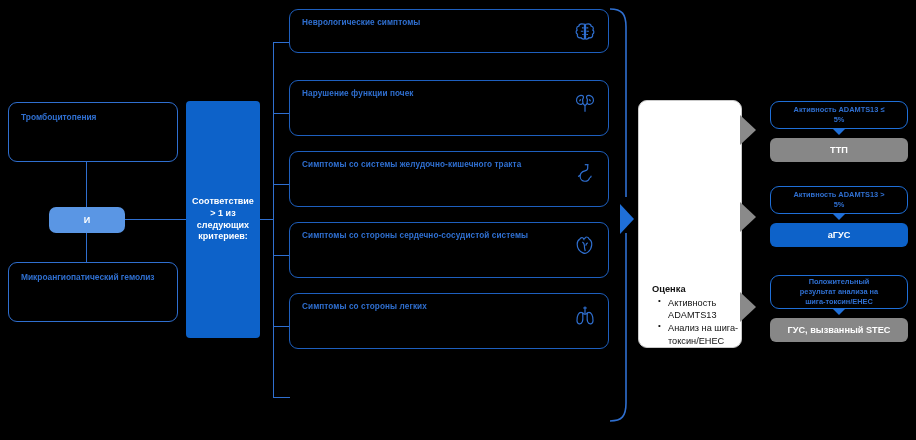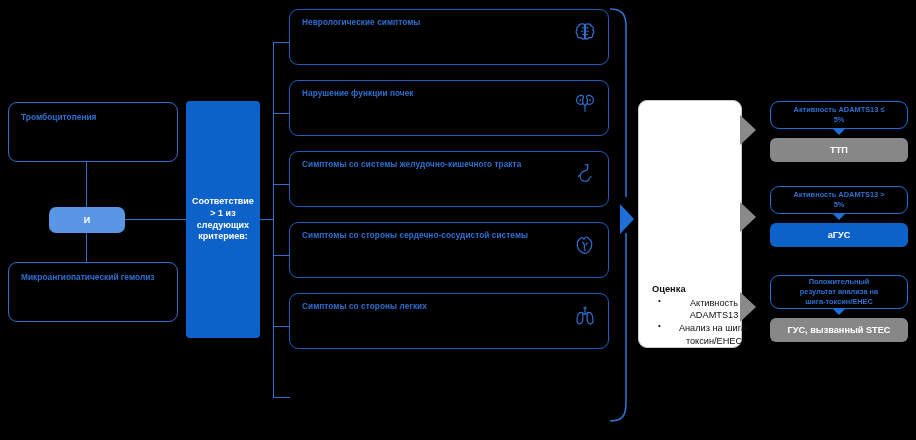--- a/index.html
+++ b/index.html
@@ -23,21 +23,21 @@
   
   .andnode{background:#5a96e4;border-radius:7px;display:flex;align-items:center;
            justify-content:center;color:#fff;font-size:9px;font-weight:700;}
 
   
   .bluecol{background:#0d62c9;border-radius:4px;display:flex;align-items:center;
            justify-content:center;text-align:center;color:#fff;
            font-size:9px;font-weight:700;line-height:1.32;padding:0 5px;}
 
   
-  .evalcard{background:#fff;border:1.4px solid #c9c9c9;border-radius:9px;text-align:center;}
+  .evalcard{background:#fff;border:1.4px solid #c9c9c9;border-radius:9px;}
   .evalcard .et{position:absolute;left:13px;top:183px;color:#111;
                 font-size:9.3px;font-weight:700;}
   .evalcard ul{position:absolute;left:15px;top:196px;margin:0;padding:0 0 0 14px;
                list-style:none;color:#111;font-size:9.2px;line-height:1.33;width:92px;}
   .evalcard li{position:relative;margin-bottom:1px;}
   .evalcard li:before{content:"\2022";position:absolute;left:-10px;top:-1px;
                       font-size:8px;color:#111;}
 
   
   .condpill{border:1.6px solid #1f6fd8;border-radius:9px;background:transparent;
@@ -86,21 +86,21 @@
 
   <div class="ln" style="left:273px;top:42px;width:1.4px;height:355px;"></div>
 
   <div class="ln" style="left:273px;top:42px;width:17px;height:1.4px;"></div>
   <div class="ln" style="left:273px;top:113px;width:17px;height:1.4px;"></div>
   <div class="ln" style="left:273px;top:184px;width:17px;height:1.4px;"></div>
   <div class="ln" style="left:273px;top:255px;width:17px;height:1.4px;"></div>
   <div class="ln" style="left:273px;top:326px;width:17px;height:1.4px;"></div>
   <div class="ln" style="left:273px;top:397px;width:17px;height:1.4px;"></div>
 
-  <div class="abs ocard" style="left:289px;top:9px;width:320px;height:56px;">
+  <div class="abs ocard" style="left:289px;top:9px;width:320px;height:44px;">
     <span class="lbl">Неврологические симптомы</span>
     <span class="abs" style="right:10px;top:9px;">
       <svg width="26" height="26" viewBox="0 0 24 24" fill="none" stroke="#2f6fd0" stroke-width="1.1">
         <path d="M9 4.5c-1.6 0-2.6 1-2.7 2.1-1.2.2-2 1.1-2 2.2 0 .5.2 1 .5 1.4-.6.4-1 1.1-1 1.9 0 .9.5 1.7 1.3 2.1-.1.3-.2.6-.2.9 0 1.3 1.1 2.3 2.5 2.3.3 0 .6-.1.9-.2.4.8 1.3 1.3 2.3 1.3 1.1 0 1.9-.6 1.9-1.6V5.9C12.5 5.1 11 4.5 9 4.5z"></path>
         <path d="M15 4.5c1.6 0 2.6 1 2.7 2.1 1.2.2 2 1.1 2 2.2 0 .5-.2 1-.5 1.4.6.4 1 1.1 1 1.9 0 .9-.5 1.7-1.3 2.1.1.3.2.6.2.9 0 1.3-1.1 2.3-2.5 2.3-.3 0-.6-.1-.9-.2-.4.8-1.3 1.3-2.3 1.3-1.1 0-1.9-.6-1.9-1.6V5.9c.5-.8 2-1.4 3.5-1.4z"></path>
         <path d="M9.2 8.2h1.6M8.2 11.3h2.2M9.4 14.3h1.4M13.2 8.2h1.8M13.4 11.3h2.2M13.2 14.3h1.6M12 7v10"></path>
       </svg>
     </span>
   </div>
 

